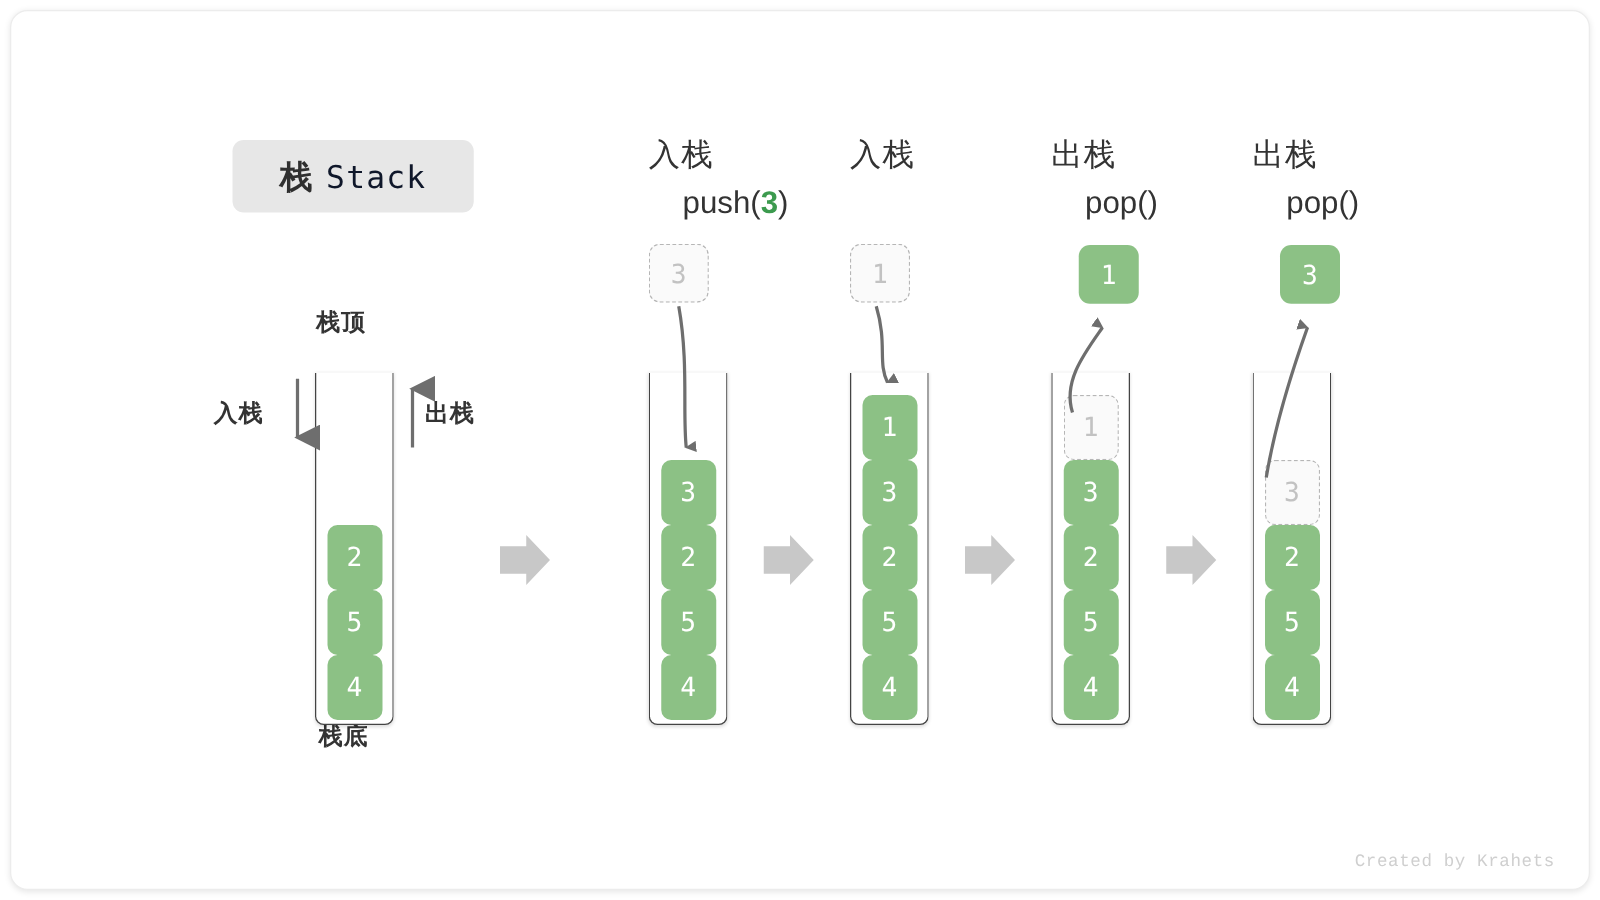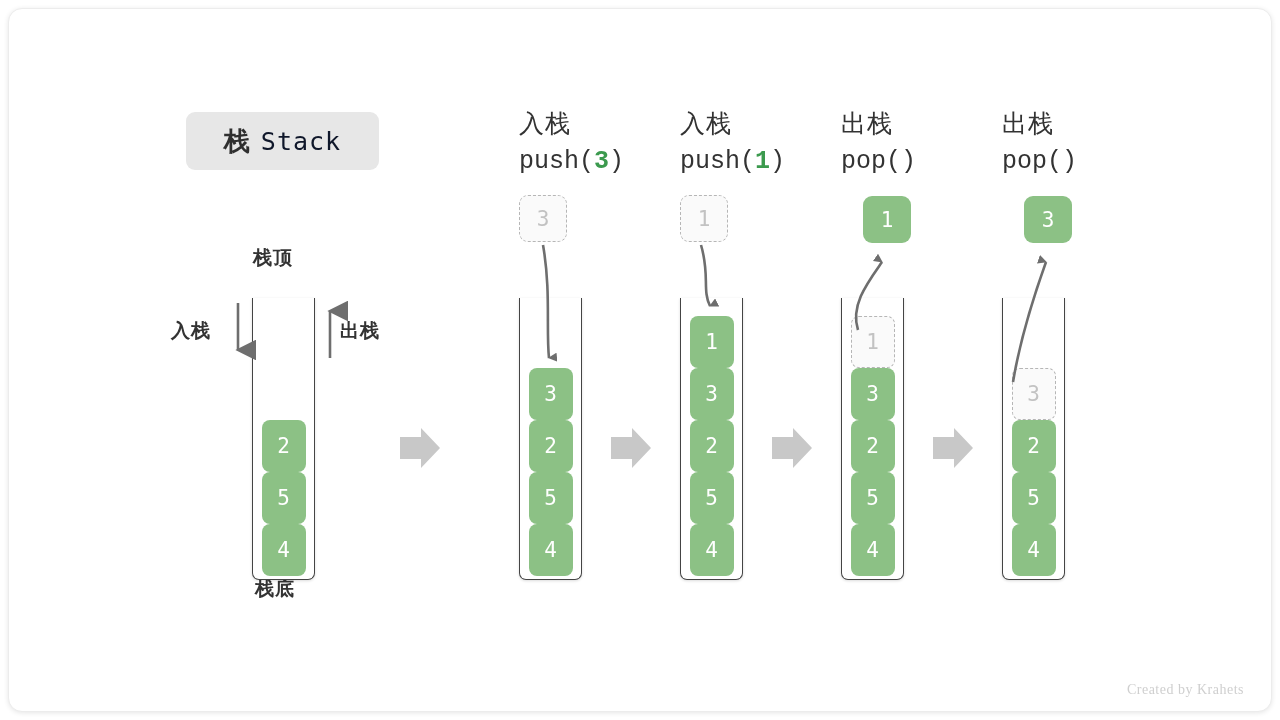--- a/index.html
+++ b/index.html
@@ -118,31 +118,32 @@
     white-space: nowrap;
     line-height: 38px;
   }
   .col-head .cn {
     font-family: "DejaVu Sans", sans-serif;
     font-size: 25px; color: #333333;
     display: block;
     letter-spacing: 1px;
   }
   .col-head .code {
-    font-family: Liberation Mono, monospace;
+    font-family: Liberation Sans, sans-serif;
     font-size: 25px; color: #333333;
     display: block;
+    margin-left: 27px;
   }
   .col-head .code .arg { color: #3c9a4e; font-weight: 700; }
 
   
   .watermark {
     position: absolute;
     right: 36px; bottom: 22px;
-    font-family: Liberation Serif, serif;
+    font-family: Liberation Mono, monospace;
     font-size: 14px; color: #cfcfcf;
     letter-spacing: 0.5px;
   }
 </style>
 </head>
 <body>
 
 <div id="canvas">
   <div class="frame"></div>
 
@@ -200,21 +201,20 @@
       <div class="stack-box" style="left: 519px; top: 298px;">
         <div class="cells">
           <div class="cell">3</div>
           <div class="cell">2</div>
           <div class="cell">5</div>
           <div class="cell">4</div>
         </div>
       </div>
       <div class="col-head" style="left: 680px; top: 105px;">
         <span class="cn">入栈</span>
-        <span class="code">push(<span class="arg">1</span>)</span>
       </div>
       <div class="float-box ghost" style="left: 680px; top: 195px;">1</div>
       <div class="stack-box" style="left: 680px; top: 298px;">
         <div class="cells">
           <div class="cell">1</div>
           <div class="cell">3</div>
           <div class="cell">2</div>
           <div class="cell">5</div>
           <div class="cell">4</div>
         </div>

